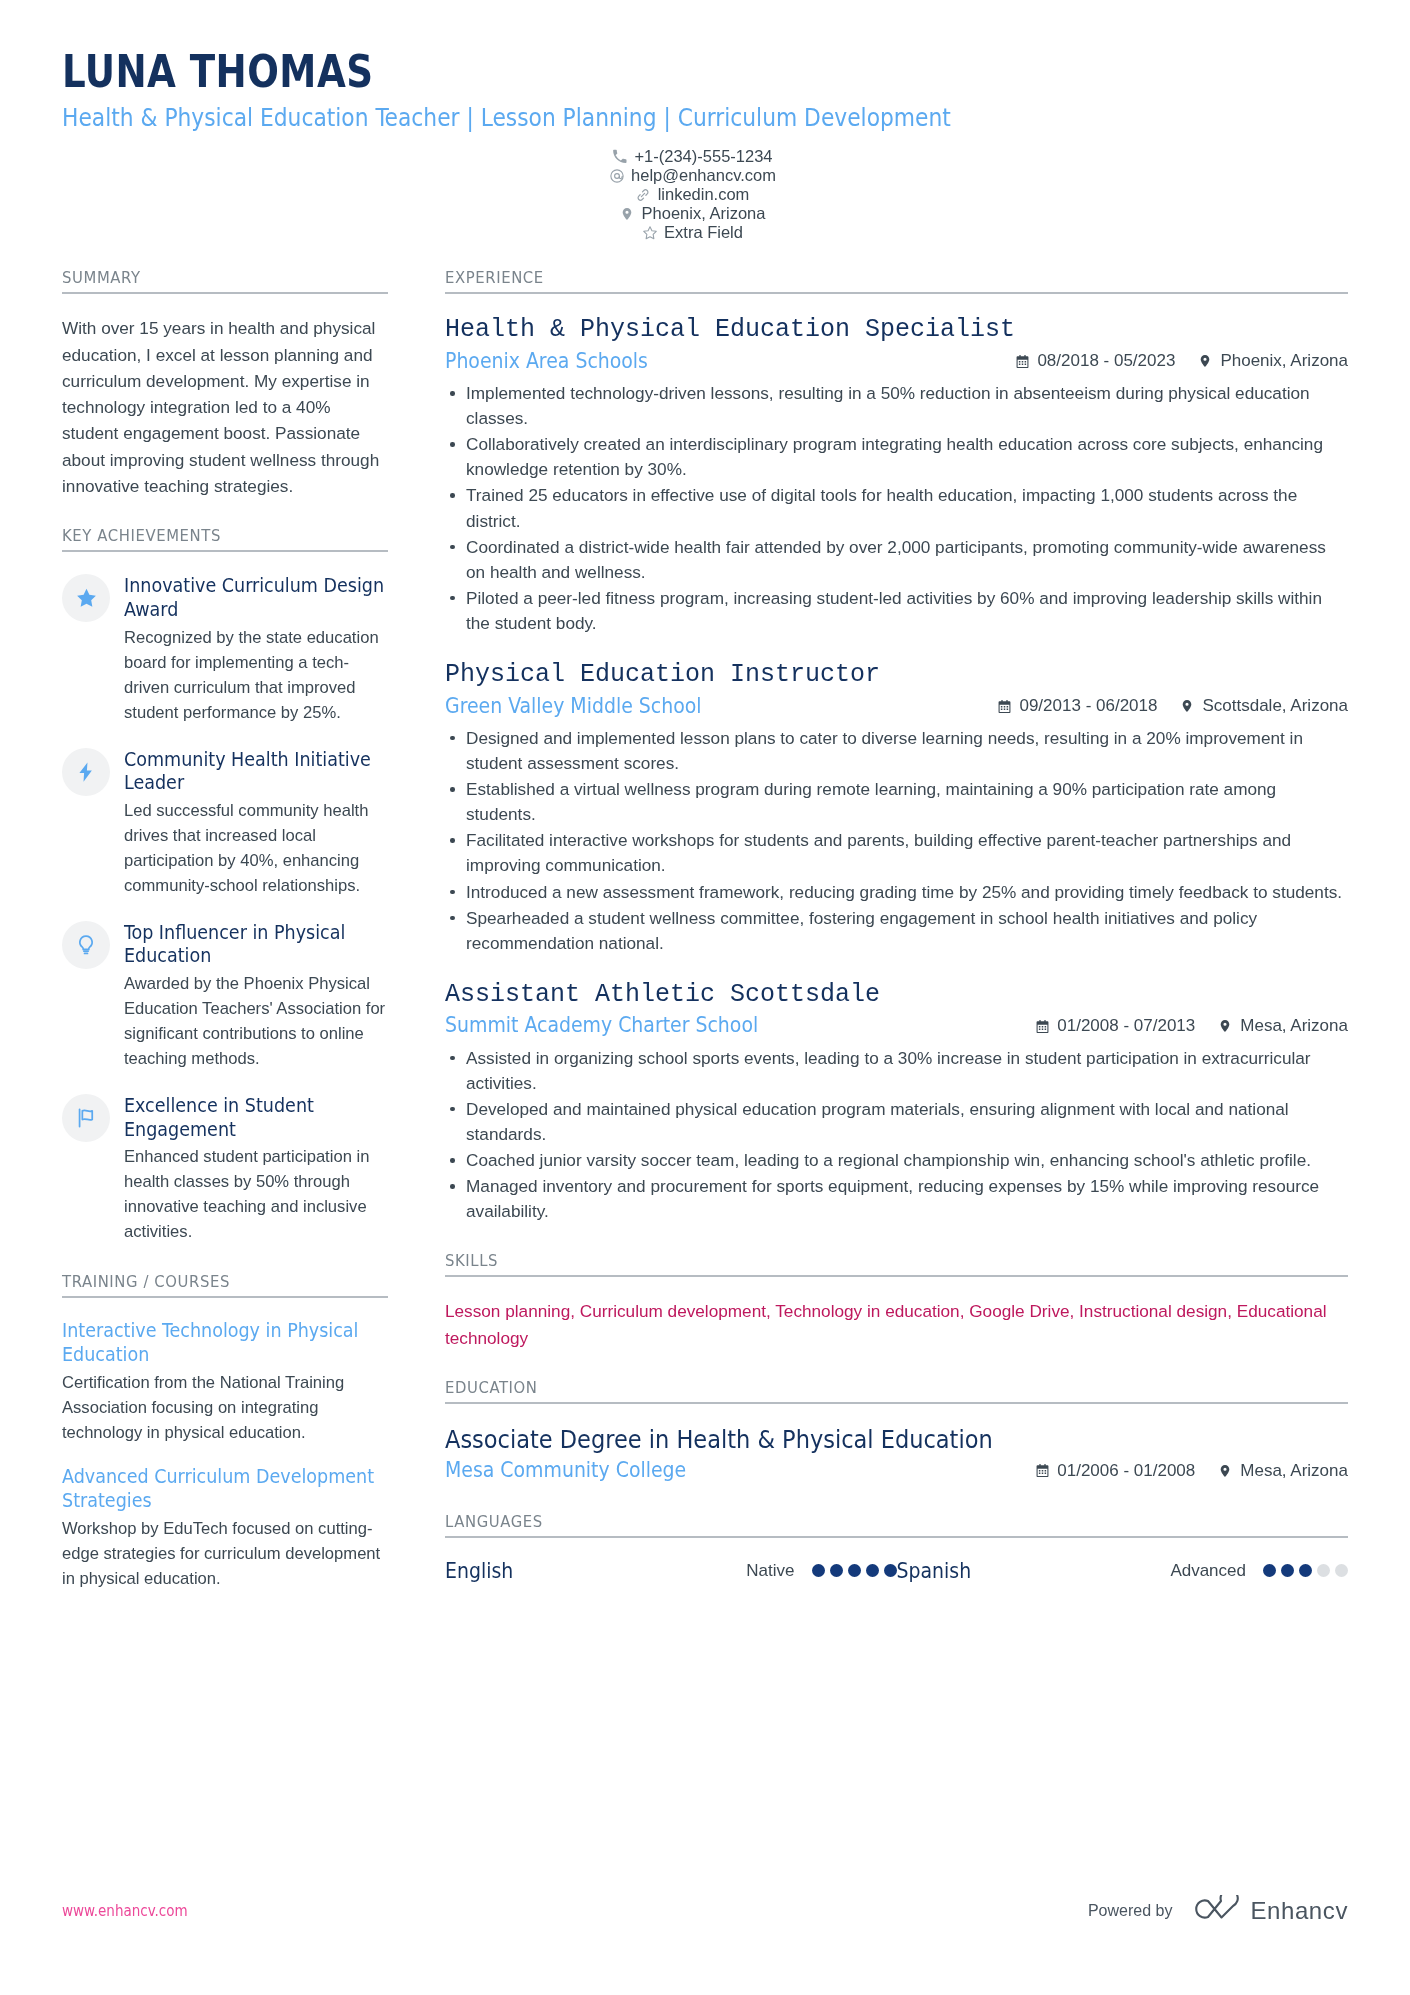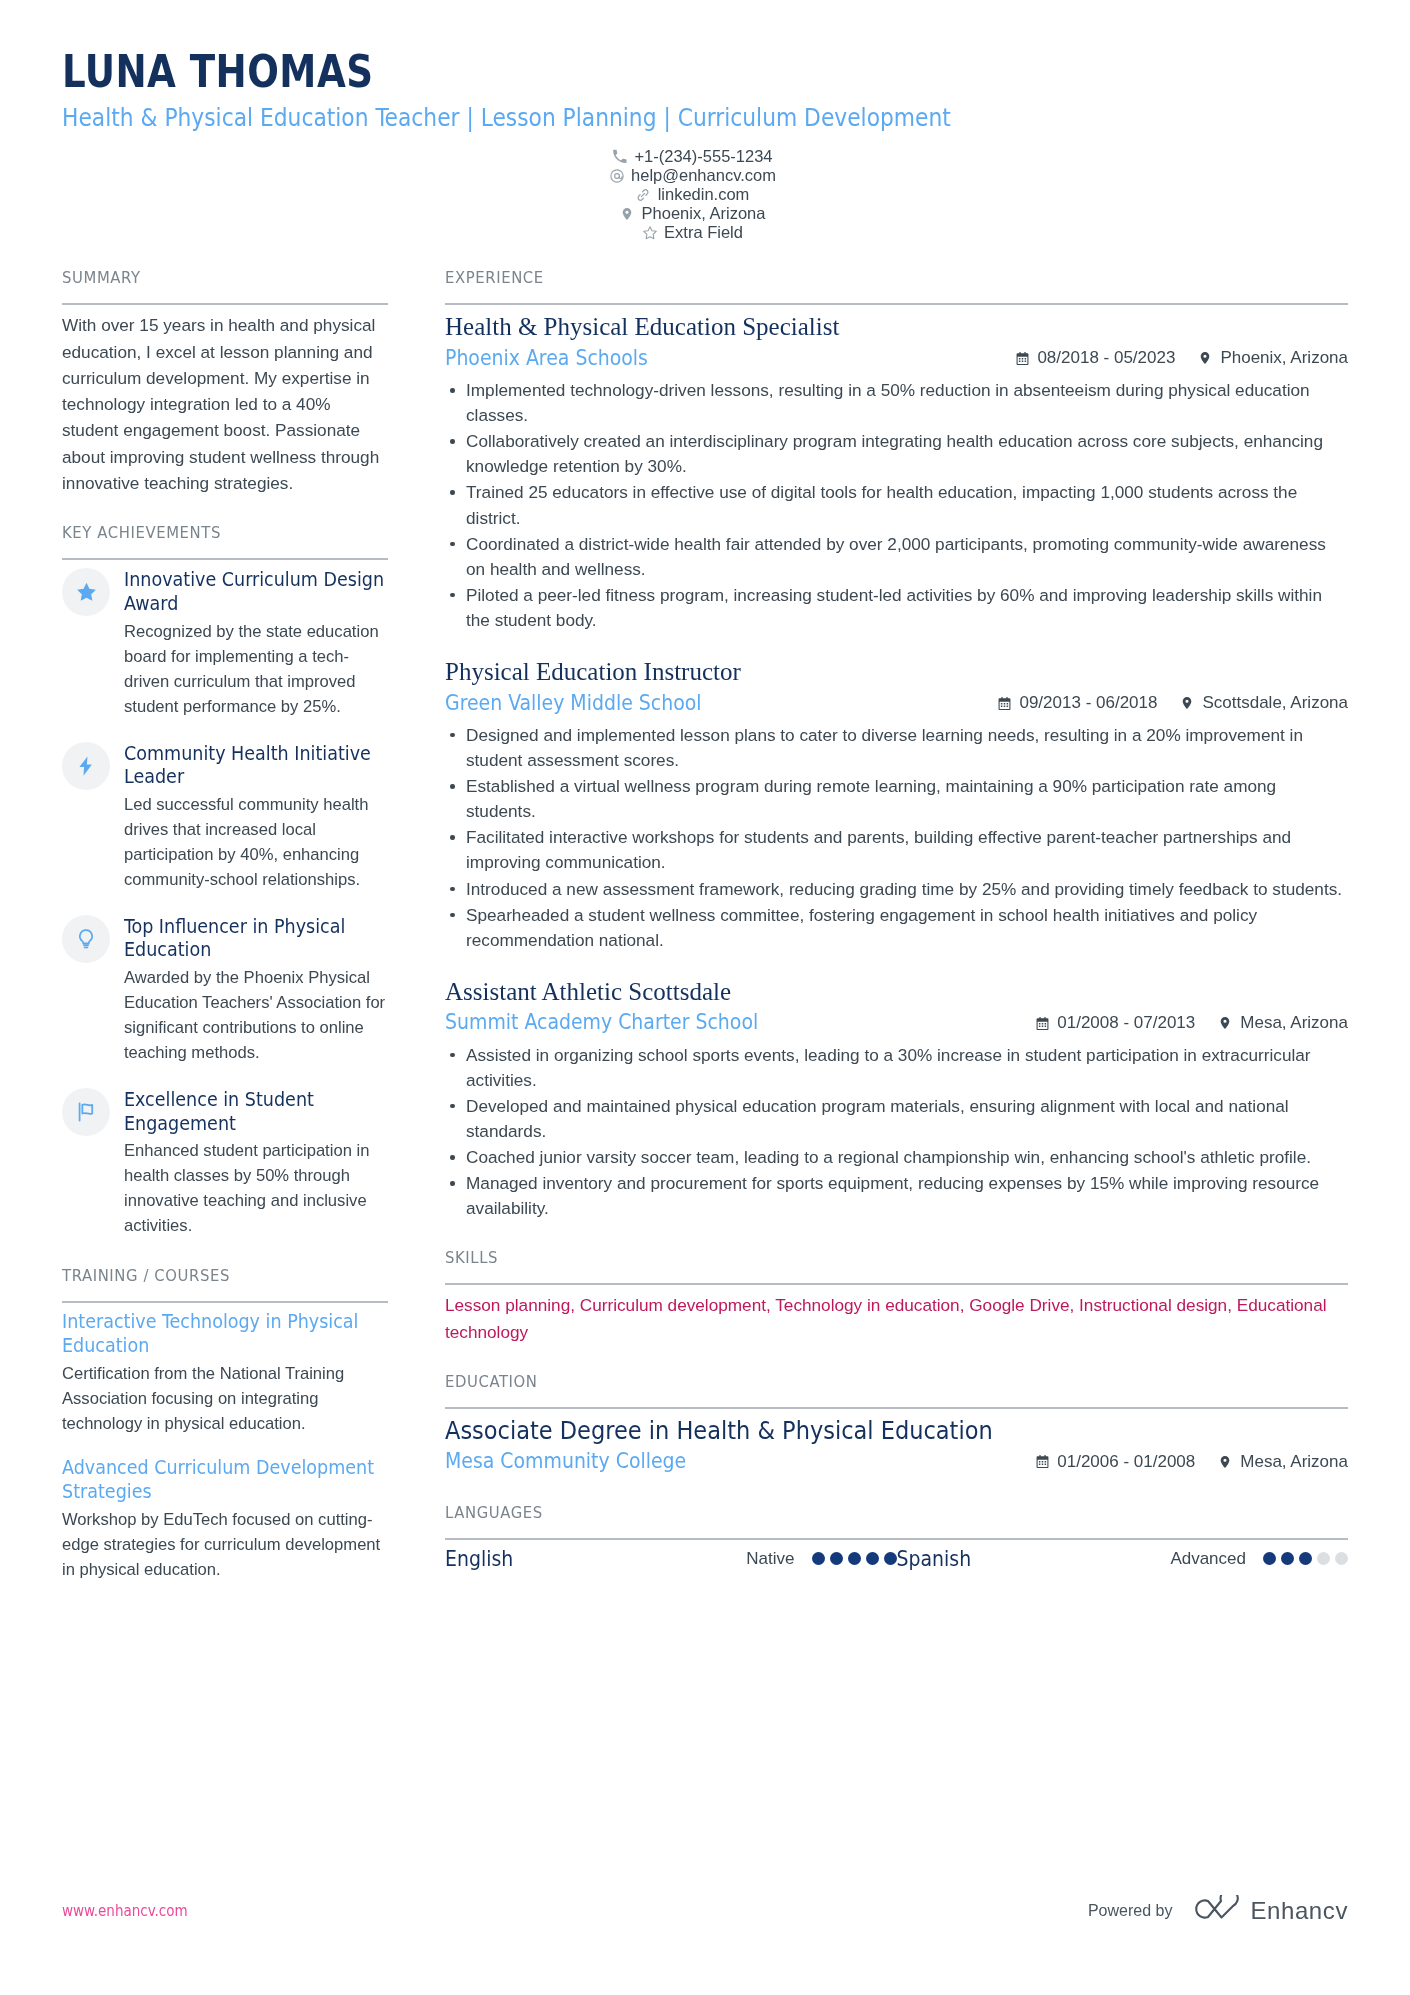--- a/index.html
+++ b/index.html
@@ -86,23 +86,23 @@
   .col-right { flex: 1 1 auto; padding-left: 31px; }
 
   
   .sec-title {
     font-family: "DejaVu Sans Condensed", "Liberation Sans Narrow", "Liberation Sans", sans-serif;
     font-size: 16.5px;
     font-weight: 400;
     letter-spacing: 0.6px;
     color: #7a848c;
     text-transform: uppercase;
-    padding-bottom: 16px;
+    padding-bottom: 5px;
     border-bottom: 2.4px solid #b6bcc2;
-    margin-bottom: 7px;
+    margin-bottom: 21px;
   }
   .sec { margin-bottom: 27px; }
 
   
   .summary-text {
     font-size: 17.2px;
     line-height: 1.53;
     color: #3c4852;
   }
 
@@ -150,21 +150,21 @@
   .train-desc {
     font-size: 16.6px;
     line-height: 1.5;
     color: #3c4852;
   }
 
   
   .job { margin-bottom: 24px; }
   .job:last-child { margin-bottom: 6px; }
   .job-title {
-    font-family: Liberation Serif, serif;
+    font-family: Liberation Mono, monospace;
     font-size: 25px;
     color: #14315e;
     line-height: 1.22;
     margin-bottom: 2px;
   }
   .job-meta {
     display: flex;
     align-items: center;
     margin-bottom: 6px;
   }

